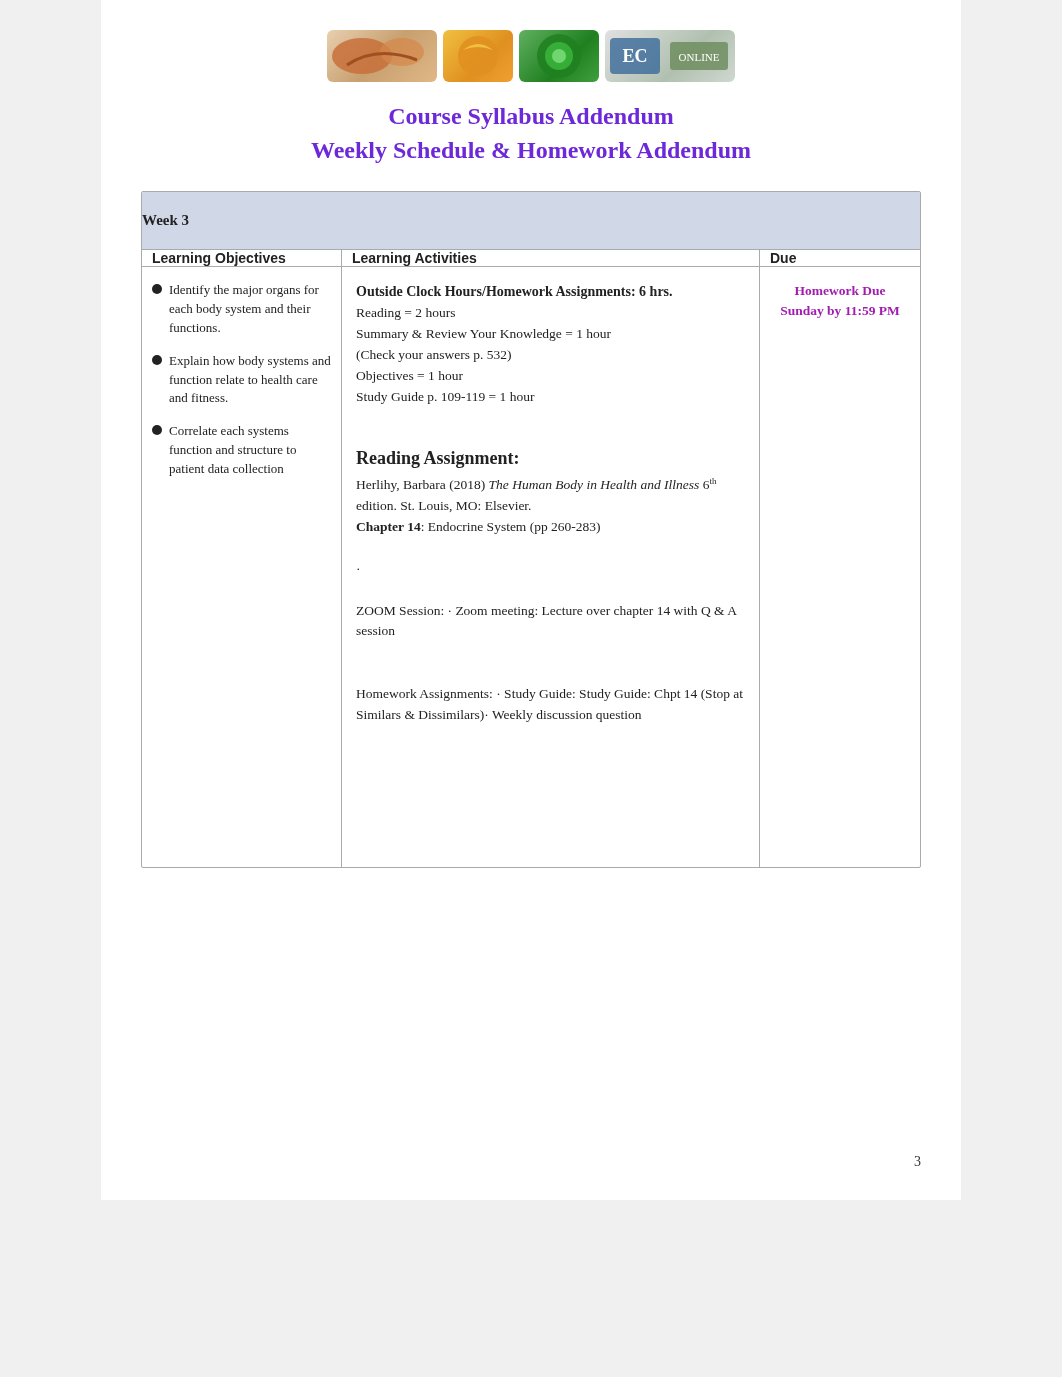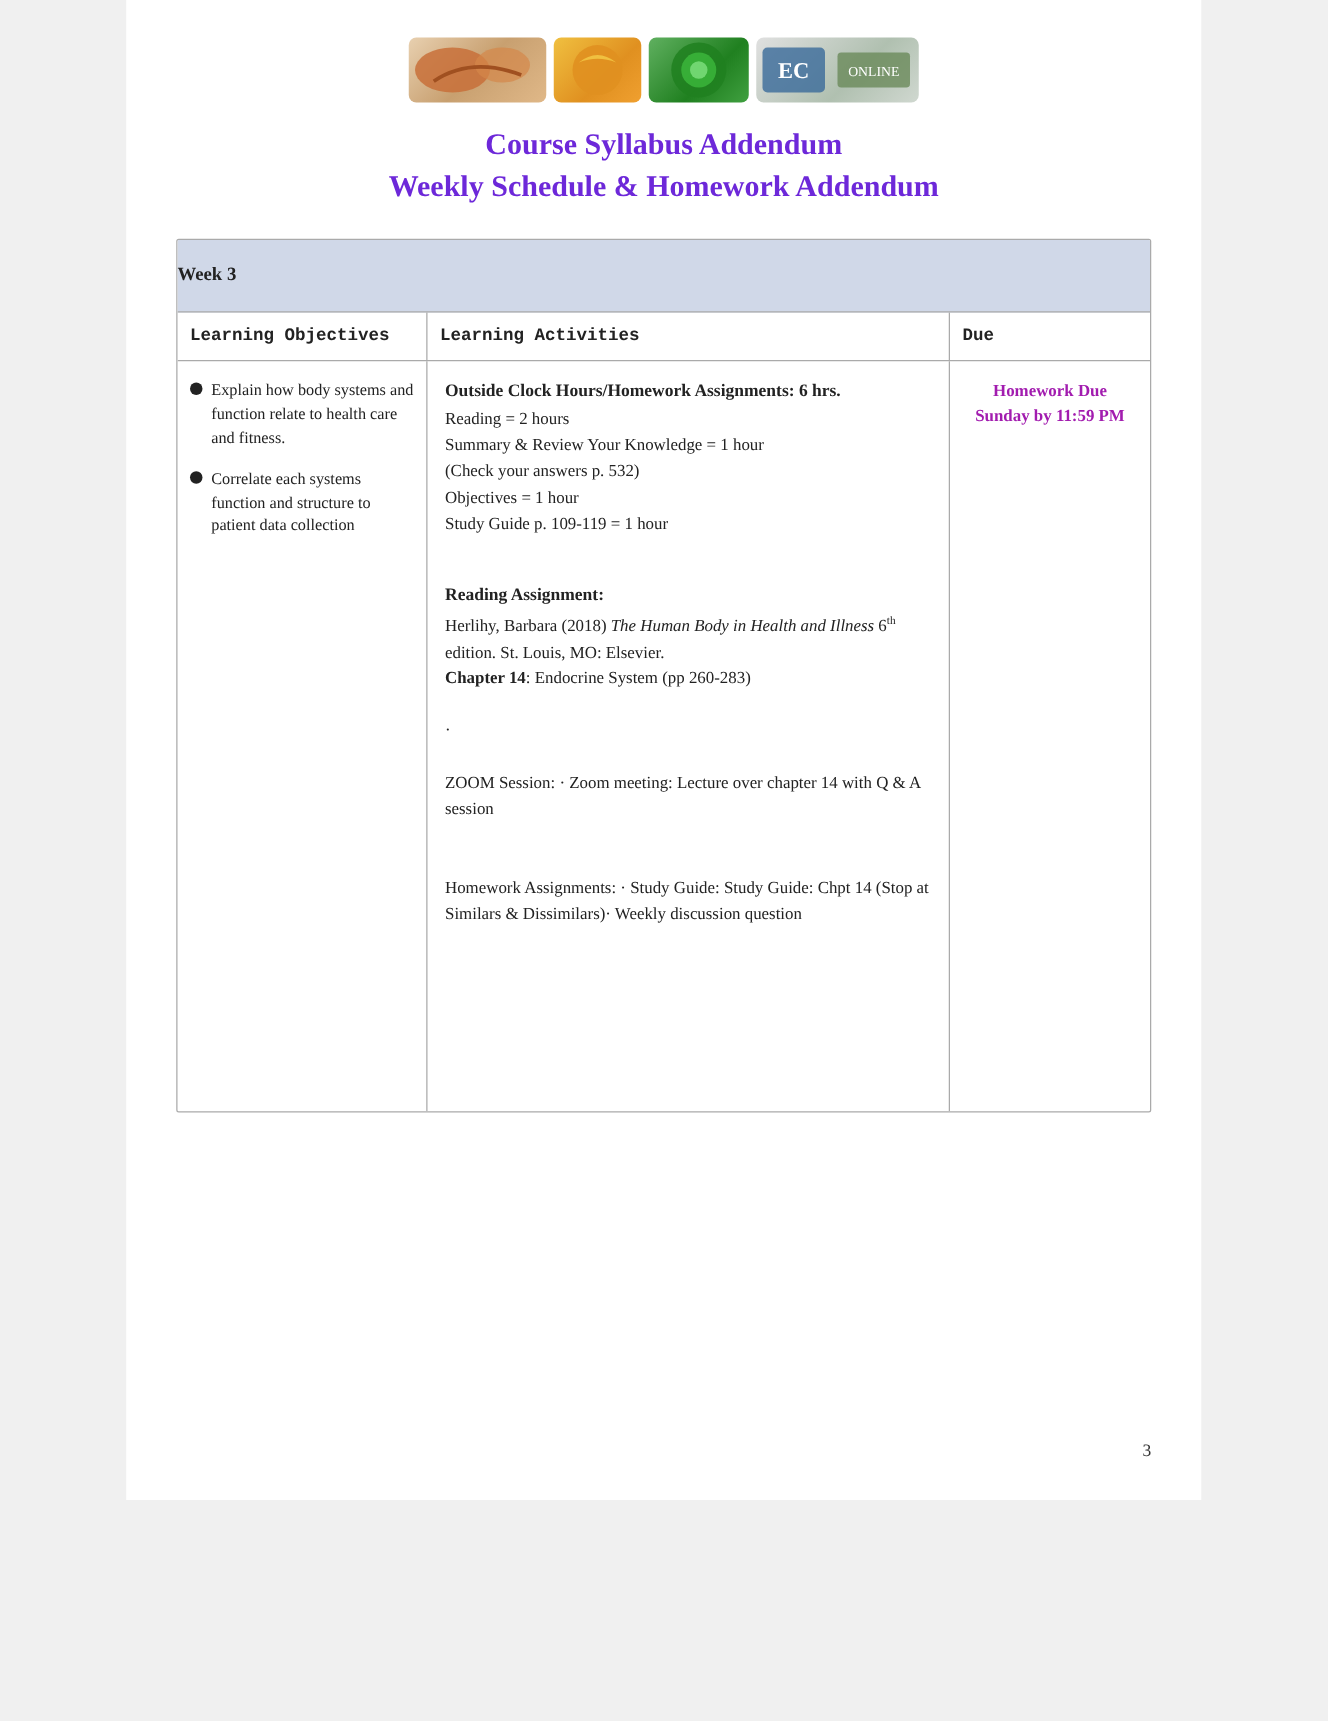--- a/index.html
+++ b/index.html
@@ -72,23 +72,23 @@
       border-bottom: 1px solid #aaa;
     }
     .col-headers {
       display: grid;
       grid-template-columns: 200px 1fr 160px;
       border-bottom: 1px solid #aaa;
     }
     .col-header {
       font-weight: bold;
       font-size: 14px;
-      padding: 11px 10px;
+      padding: 0 10px;
       border-right: 1px solid #aaa;
-      font-family: Liberation Mono, monospace;
+      font-family: Liberation Sans, sans-serif;
     }
     .col-header:last-child { border-right: none; }
     .content-row {
       display: grid;
       grid-template-columns: 200px 1fr 160px;
       min-height: 600px;
     }
     .col-objectives {
       border-right: 1px solid #aaa;
       padding: 14px 10px;
@@ -120,21 +120,21 @@
       height: 10px;
       background: #222;
       border-radius: 50%;
       margin-top: 3px;
       margin-right: 7px;
       flex-shrink: 0;
     }
     .activities-section { font-size: 13.5px; line-height: 1.55; }
     .activities-section .section-title {
       font-weight: bold;
-      font-size: 14px;
+      font-size: 18px;
       display: block;
       margin-top: 16px;
       margin-bottom: 2px;
     }
     .activities-section .outside-title {
       font-weight: bold;
       font-size: 14px;
     }
     .activities-section em { font-style: italic; }
     .due-cell {
@@ -211,20 +211,24 @@
       </div>
       <div class="col-header">
         <span>Due</span>
       </div>
     </div>
 
     <div class="content-row">
 
       <div class="col-objectives">
         <ul class="objectives-list">
+          <li>
+            <span class="bullet-dot"></span>
+            <span>Identify the major organs for each body system and their functions.</span>
+          </li>
           <li>
             <span class="bullet-dot"></span>
             <span>Explain how body systems and function relate to health care and fitness.</span>
           </li>
           <li>
             <span class="bullet-dot"></span>
             <span>Correlate each systems function and structure to patient data collection</span>
           </li>
         </ul>
       </div>

